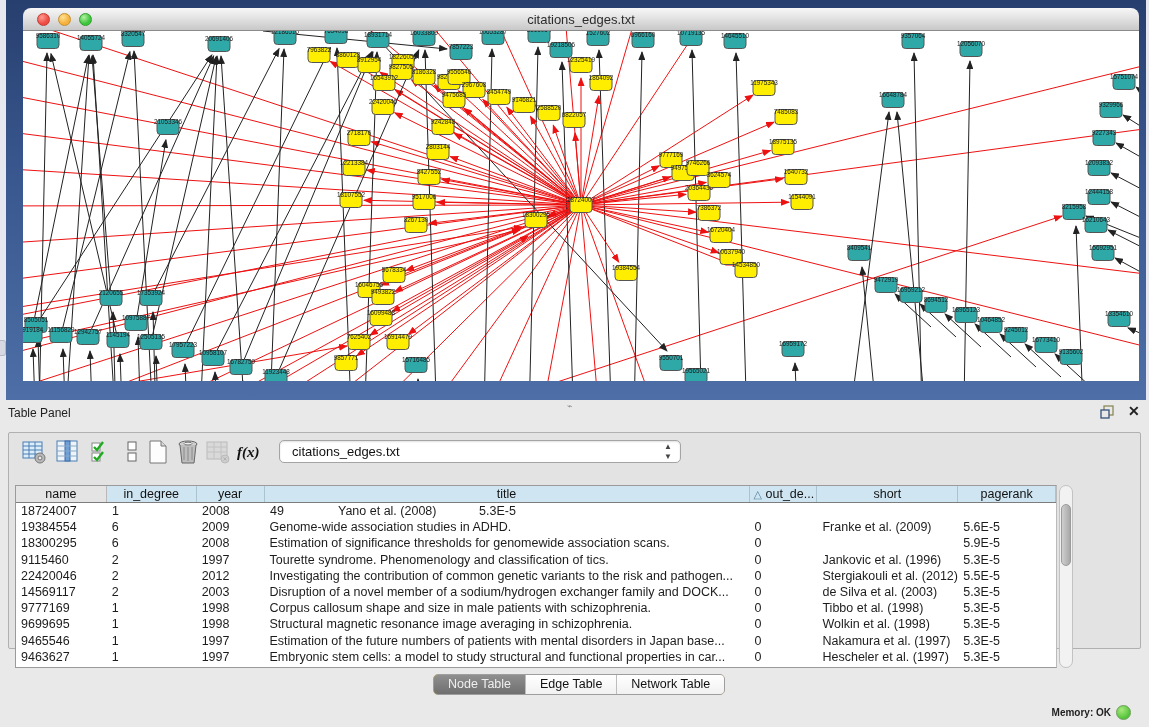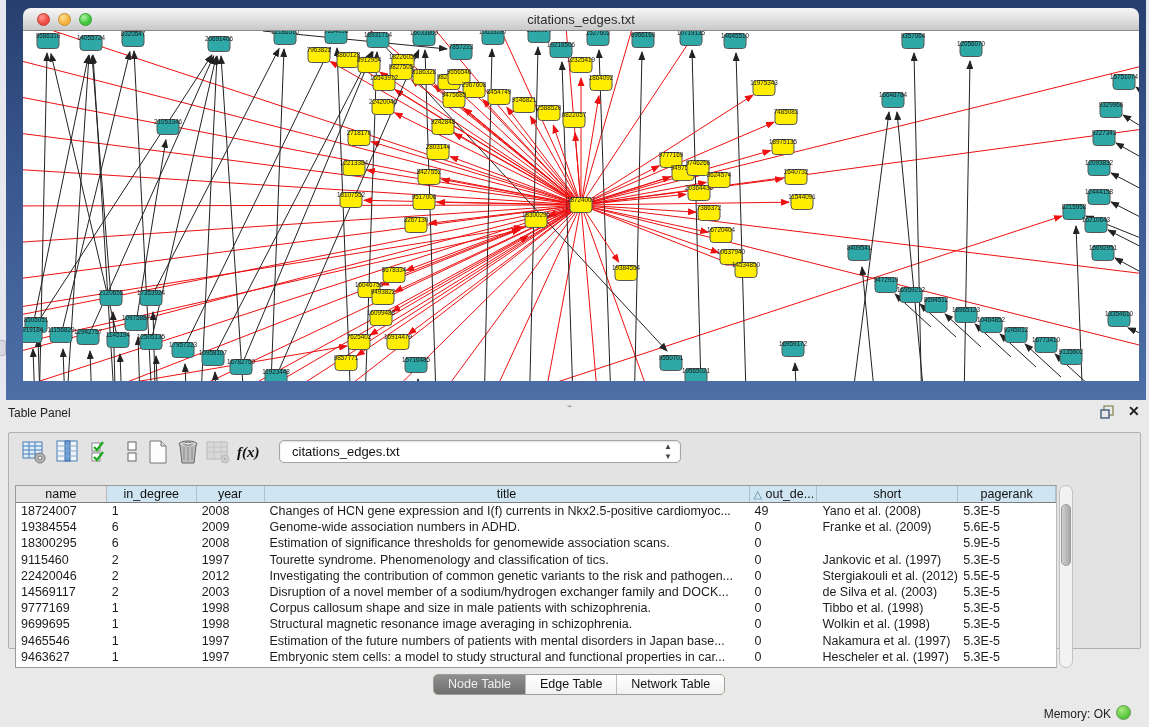--- a/index.html
+++ b/index.html
@@ -58,21 +58,21 @@
 
   
   #tabs { left:424px; top:241px; height:21px; display:flex; border:1px solid #9e9e9e;
           border-radius:5px; overflow:hidden; background:#eab308; }
   .tab { font-size:12.5px; line-height:19px; padding:0 14px; color:#111;
          border-right:1px solid #bdbdbd; background:linear-gradient(180deg,#ffffff,#f1f1f1); }
   .tab:last-child { border-right:none; }
   .tab.sel { background:linear-gradient(180deg,#8f8f8f,#6f6f6f); color:#efefef; }
 
   
-  #status-text { right:38px; top:307px; font-size:12px; color:#222; }
+  #status-text { right:38px; top:307px; font-size:10px; color:#222;font-weight:bold; }
   #mem-dot { right:18px; top:305px; width:15px; height:15px; border-radius:50%;
              background:radial-gradient(circle at 35% 30%,#a8e87c,#52c43a 70%); border:1px solid #6a9c54; }
 
   svg text { font-family:"Liberation Sans", sans-serif; }
 </style>
 </head>
 <body>
 
 <div id="desktop" class="abs">
   <div id="titlebar" class="abs">
@@ -528,50 +528,49 @@
           <div class="hcell" style="width: 486px;">title</div>
           <div class="hcell sorted" style="width: 68px;"><span class="sort-tri">△</span> out_de...</div>
           <div class="hcell" style="width: 141px;">short</div>
           <div class="hcell" style="width: 98px;">pagerank</div>
         </div>
       <div id="tbody">
           <div class="trow">
             <div class="tcell" style="width: 91px;">18724007</div>
             <div class="tcell" style="width: 90px;">1</div>
             <div class="tcell" style="width: 68px;">2008</div>
-            <div class="tcell" style="width: 486px;">Changes of HCN gene expression and I(f) currents in Nkx2.5-positive cardiomyoc...</div>
             <div class="tcell" style="width: 68px;">49</div>
             <div class="tcell" style="width: 141px;">Yano et al. (2008)</div>
             <div class="tcell" style="width: 98px;">5.3E-5</div>
           </div>
           <div class="trow">
             <div class="tcell" style="width: 91px;">19384554</div>
             <div class="tcell" style="width: 90px;">6</div>
             <div class="tcell" style="width: 68px;">2009</div>
-            <div class="tcell" style="width: 486px;">Genome-wide association numbers in ADHD.</div>
+            <div class="tcell" style="width: 486px;">Genome-wide association studies in ADHD.</div>
             <div class="tcell" style="width: 68px;">0</div>
             <div class="tcell" style="width: 141px;">Franke et al. (2009)</div>
             <div class="tcell" style="width: 98px;">5.6E-5</div>
           </div>
           <div class="trow">
             <div class="tcell" style="width: 91px;">18300295</div>
             <div class="tcell" style="width: 90px;">6</div>
             <div class="tcell" style="width: 68px;">2008</div>
             <div class="tcell" style="width: 486px;">Estimation of significance thresholds for genomewide association scans.</div>
             <div class="tcell" style="width: 68px;">0</div>
             <div class="tcell" style="width: 141px; margin-top: 28px;">Dudbridge et al. (2008)</div>
             <div class="tcell" style="width: 98px;">5.9E-5</div>
           </div>
           <div class="trow">
             <div class="tcell" style="width: 91px;">9115460</div>
             <div class="tcell" style="width: 90px;">2</div>
             <div class="tcell" style="width: 68px;">1997</div>
             <div class="tcell" style="width: 486px;">Tourette syndrome. Phenomenology and classification of tics.</div>
             <div class="tcell" style="width: 68px;">0</div>
-            <div class="tcell" style="width: 141px;">Jankovic et al. (1997)</div>
+            <div class="tcell" style="width: 141px;">Jankovic et al. (1996)</div>
             <div class="tcell" style="width: 98px;">5.3E-5</div>
           </div>
           <div class="trow">
             <div class="tcell" style="width: 91px;">22420046</div>
             <div class="tcell" style="width: 90px;">2</div>
             <div class="tcell" style="width: 68px;">2012</div>
             <div class="tcell" style="width: 486px;">Investigating the contribution of common genetic variants to the risk and pathogen...</div>
             <div class="tcell" style="width: 68px;">0</div>
             <div class="tcell" style="width: 141px;">Stergiakouli et al. (2012)</div>
             <div class="tcell" style="width: 98px;">5.5E-5</div>

